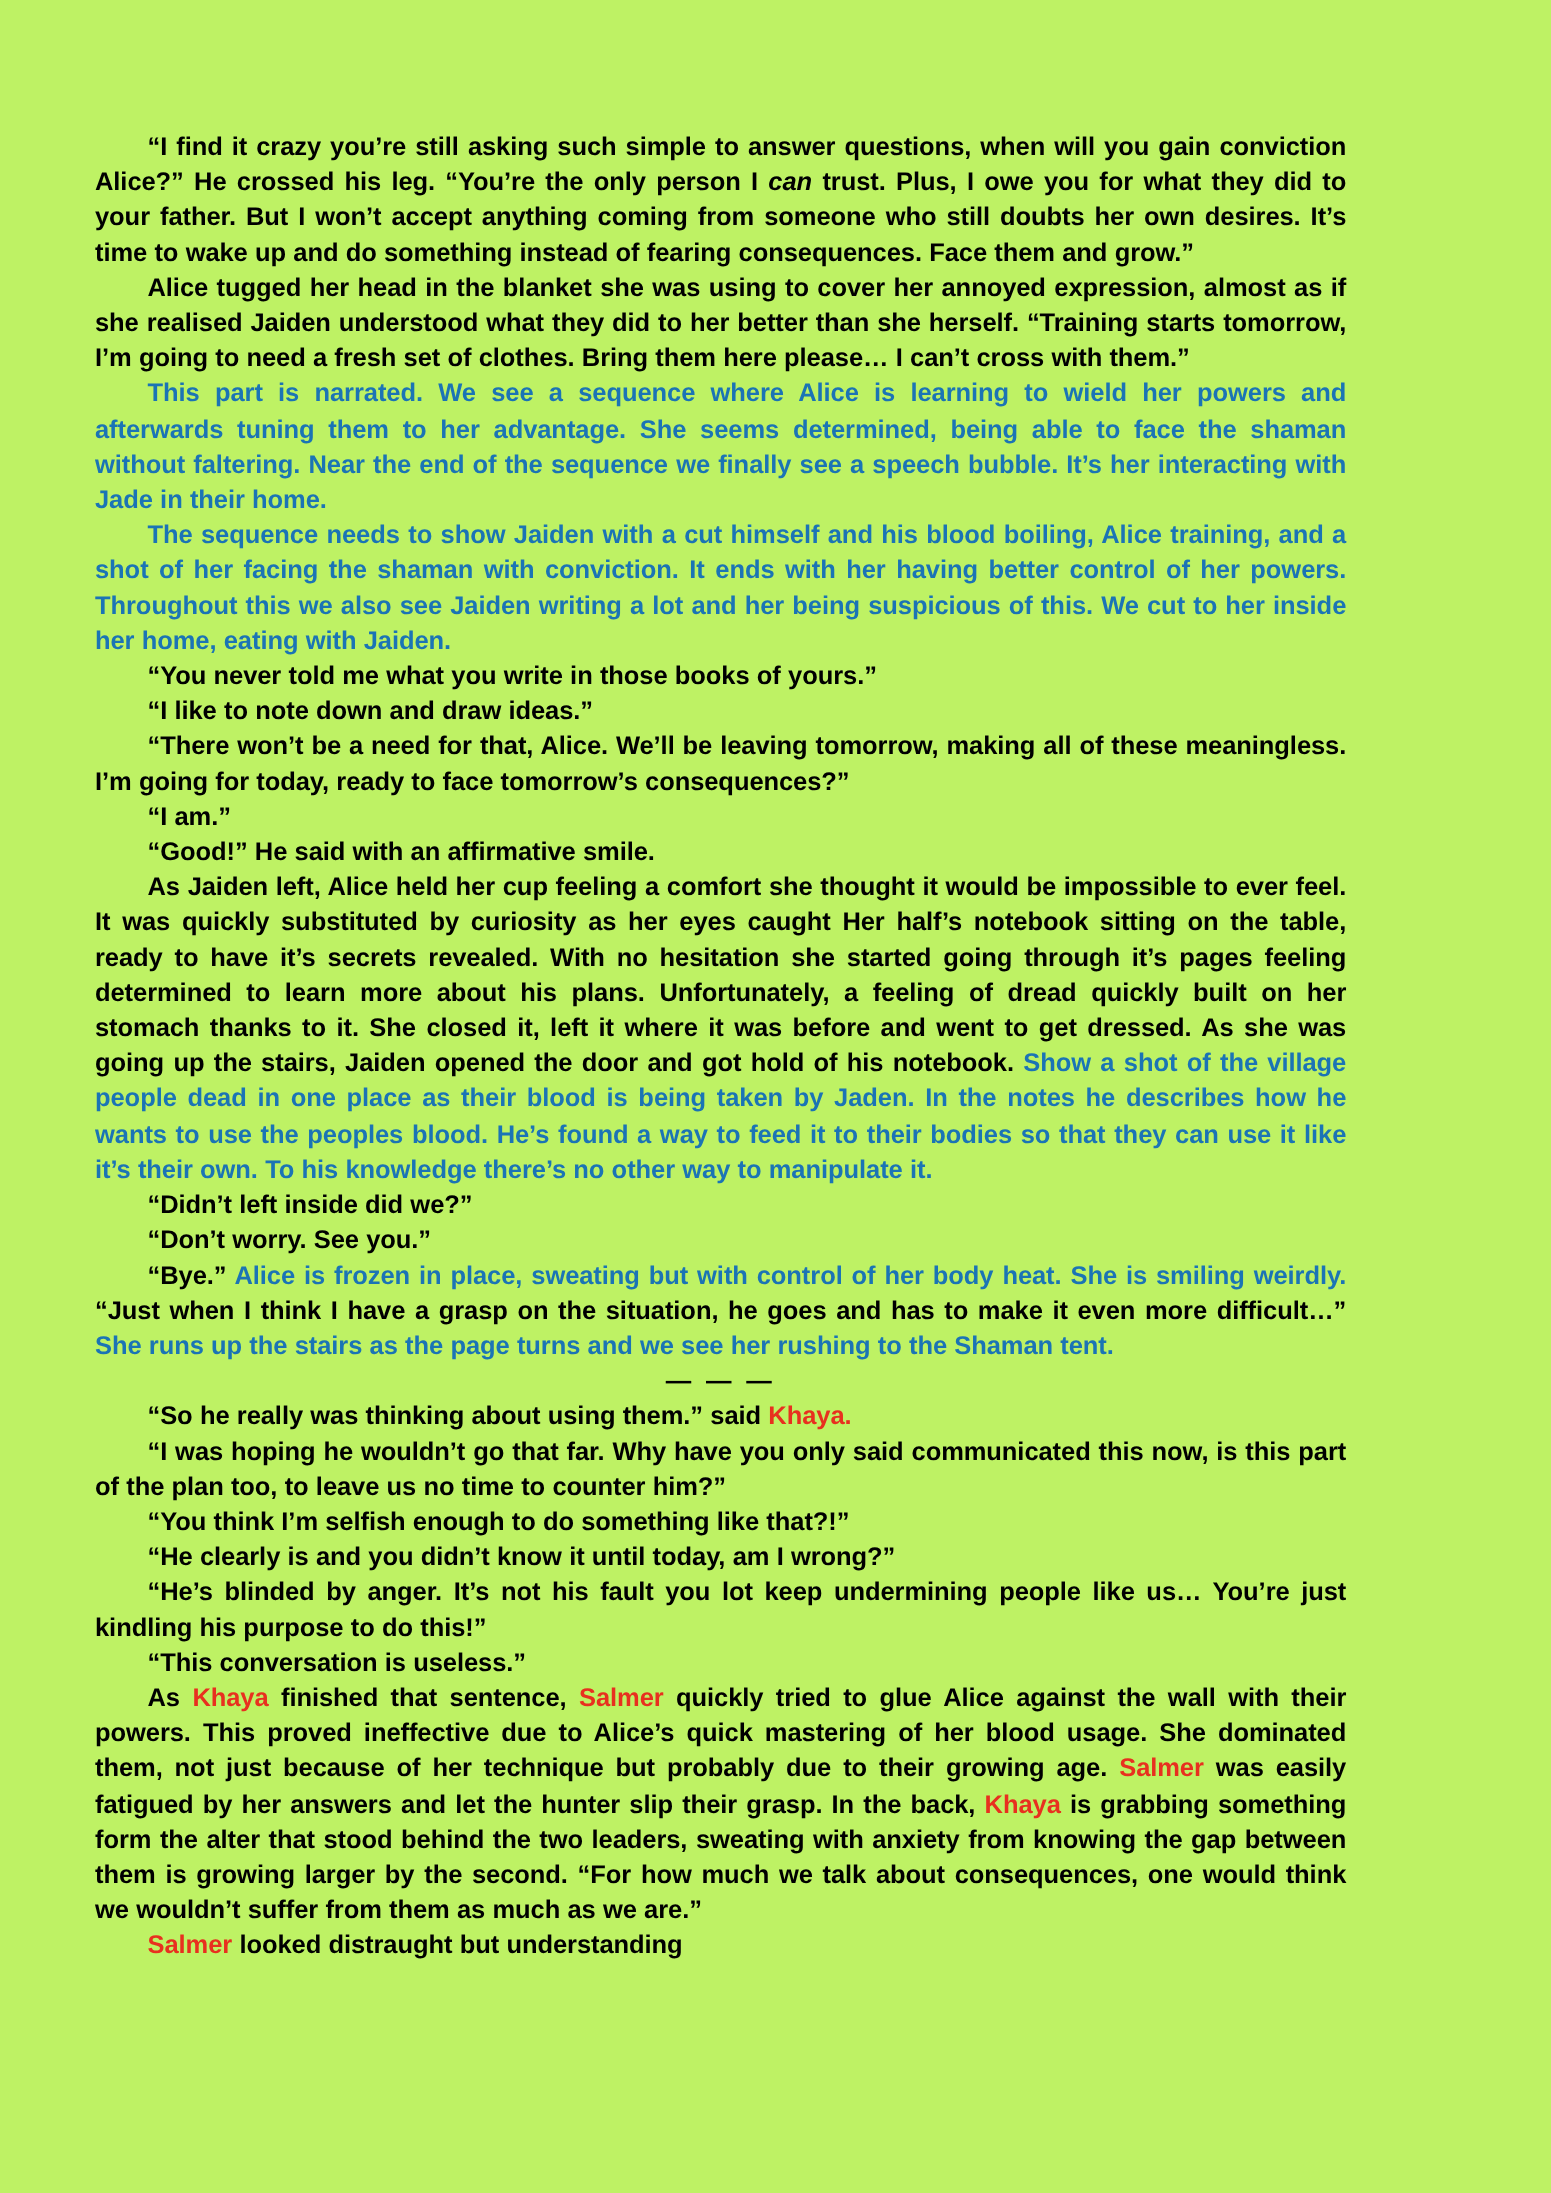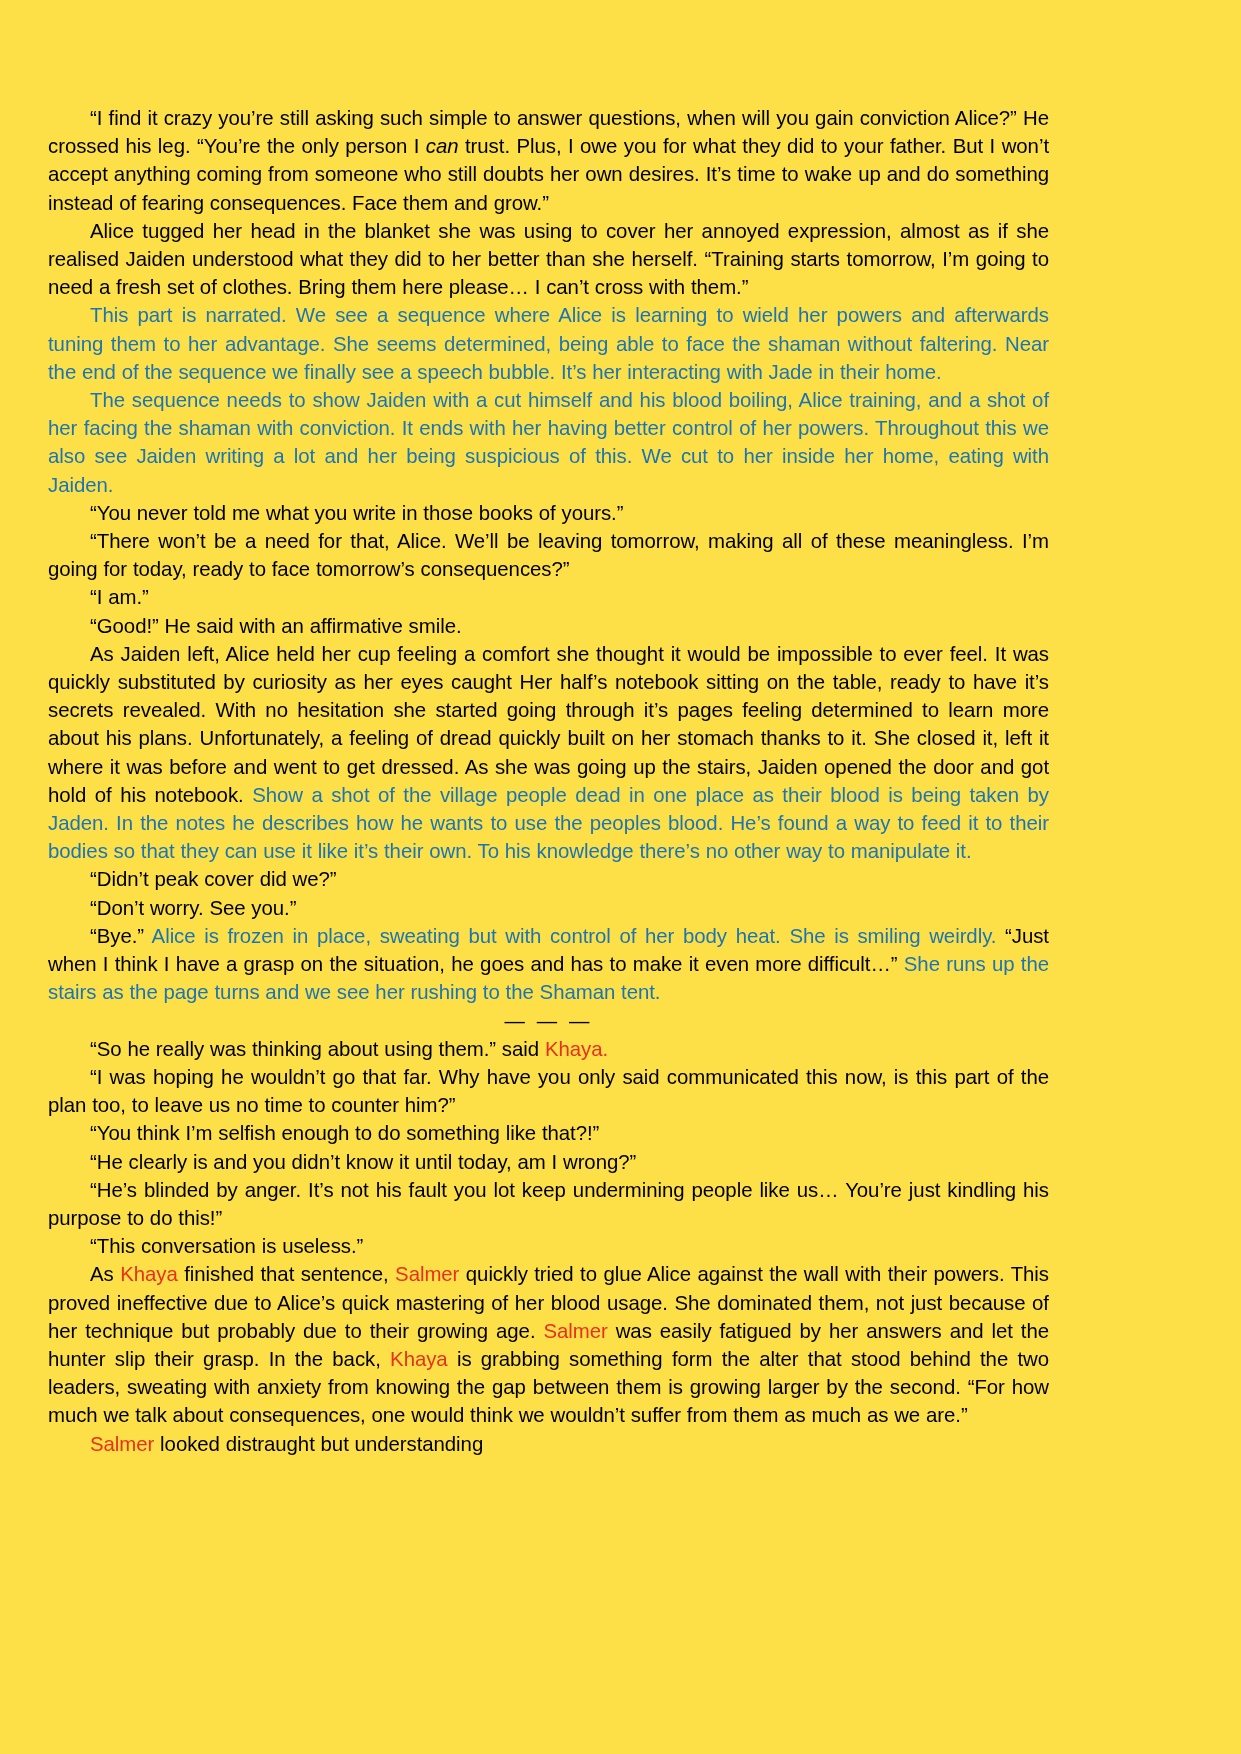--- a/index.html
+++ b/index.html
@@ -12,23 +12,24 @@
     width: 1241px;
     height: 1754px;
     font-family: "Liberation Sans", sans-serif;
     color: #000000;
     -webkit-font-smoothing: antialiased;
   }
   .page {
     position: relative;
     width: 1241px;
     height: 1754px;
-    background: #fde047;
+    background: #bef264;
     box-sizing: border-box;
-    padding: 104px 120px 0 48px;
+    padding: 104px 120px 0 76px;
+    font-weight: bold;
   }
   .body-text {
     width: 1001px;
     font-size: 20.4px;
     line-height: 28.2px;
     text-align: justify;
     text-justify: inter-word;
     hyphens: none;
     letter-spacing: -0.05px;
     word-spacing: 0.2px;
@@ -57,25 +58,26 @@
 </head>
 <body>
 
 <div class="page">
   <div class="body-text" id="body-root">
       <p><span>“I find it crazy you’re still asking such simple to answer questions, when will you gain conviction Alice?” He crossed his leg. “You’re the only person I </span><span style="font-style: italic;">can</span><span> trust. Plus, I owe you for what they did to your father. But I won’t accept anything coming from someone who still doubts her own desires. It’s time to wake up and do something instead of fearing consequences. Face them and grow.”</span></p>
       <p><span>Alice tugged her head in the blanket she was using to cover her annoyed expression, almost as if she realised Jaiden understood what they did to her better than she herself. “Training starts tomorrow, I’m going to need a fresh set of clothes. Bring them here please… I can’t cross with them.”</span></p>
       <p><span class="blue">This part is narrated. We see a sequence where Alice is learning to wield her powers and afterwards tuning them to her advantage. She seems determined, being able to face the shaman without faltering. Near the end of the sequence we finally see a speech bubble. It’s her interacting with Jade in their home.</span></p>
       <p><span class="blue">The sequence needs to show Jaiden with a cut himself and his blood boiling, Alice training, and a shot of her facing the shaman with conviction. It ends with her having better control of her powers. Throughout this we also see Jaiden writing a lot and her being suspicious of this. We cut to her inside her home, eating with Jaiden.</span></p>
       <p><span>“You never told me what you write in those books of yours.”</span></p>
+      <p><span>“I like to note down and draw ideas.”</span></p>
       <p><span>“There won’t be a need for that, Alice. We’ll be leaving tomorrow, making all of these meaningless. I’m going for today, ready to face tomorrow’s consequences?”</span></p>
       <p><span>“I am.”</span></p>
       <p><span>“Good!” He said with an affirmative smile.</span></p>
       <p><span>As Jaiden left, Alice held her cup feeling a comfort she thought it would be impossible to ever feel. It was quickly substituted by curiosity as her eyes caught Her half’s notebook sitting on the table, ready to have it’s secrets revealed. With no hesitation she started going through it’s pages feeling determined to learn more about his plans. Unfortunately, a feeling of dread quickly built on her stomach thanks to it. She closed it, left it where it was before and went to get dressed. As she was going up the stairs, Jaiden opened the door and got hold of his notebook. </span><span class="blue">Show a shot of the village people dead in one place as their blood is being taken by Jaden. In the notes he describes how he wants to use the peoples blood. He’s found a way to feed it to their bodies so that they can use it like it’s their own. To his knowledge there’s no other way to manipulate it.</span></p>
-      <p><span>“Didn’t peak cover did we?”</span></p>
+      <p><span>“Didn’t left inside did we?”</span></p>
       <p><span>“Don’t worry. See you.”</span></p>
       <p><span>“Bye.” </span><span class="blue">Alice is frozen in place, sweating but with control of her body heat. She is smiling weirdly.</span><span> “Just when I think I have a grasp on the situation, he goes and has to make it even more difficult…” </span><span class="blue">She runs up the stairs as the page turns and we see her rushing to the Shaman tent.</span></p>
       <p class="divider noindent">— — —</p>
       <p><span>“So he really was thinking about using them.” said </span><span class="red">Khaya</span><span class="red">.</span></p>
       <p><span>“I was hoping he wouldn’t go that far. Why have you only said communicated this now, is this part of the plan too, to leave us no time to counter him?”</span></p>
       <p><span>“You think I’m selfish enough to do something like that?!”</span></p>
       <p><span>“He clearly is and you didn’t know it until today, am I wrong?”</span></p>
       <p><span>“He’s blinded by anger. It’s not his fault you lot keep undermining people like us… You’re just kindling his purpose to do this!”</span></p>
       <p><span>“This conversation is useless.”</span></p>
       <p><span>As </span><span class="red">Khaya</span><span> finished that sentence, </span><span class="red">Salmer</span><span> quickly tried to glue Alice against the wall with their powers. This proved ineffective due to Alice’s quick mastering of her blood usage. She dominated them, not just because of her technique but probably due to their growing age. </span><span class="red">Salmer</span><span> was easily fatigued by her answers and let the hunter slip their grasp. In the back, </span><span class="red">Khaya</span><span> is grabbing something form the alter that stood behind the two leaders, sweating with anxiety from knowing the gap between them is growing larger by the second. “For how much we talk about consequences, one would think we wouldn’t suffer from them as much as we are.”</span></p>

